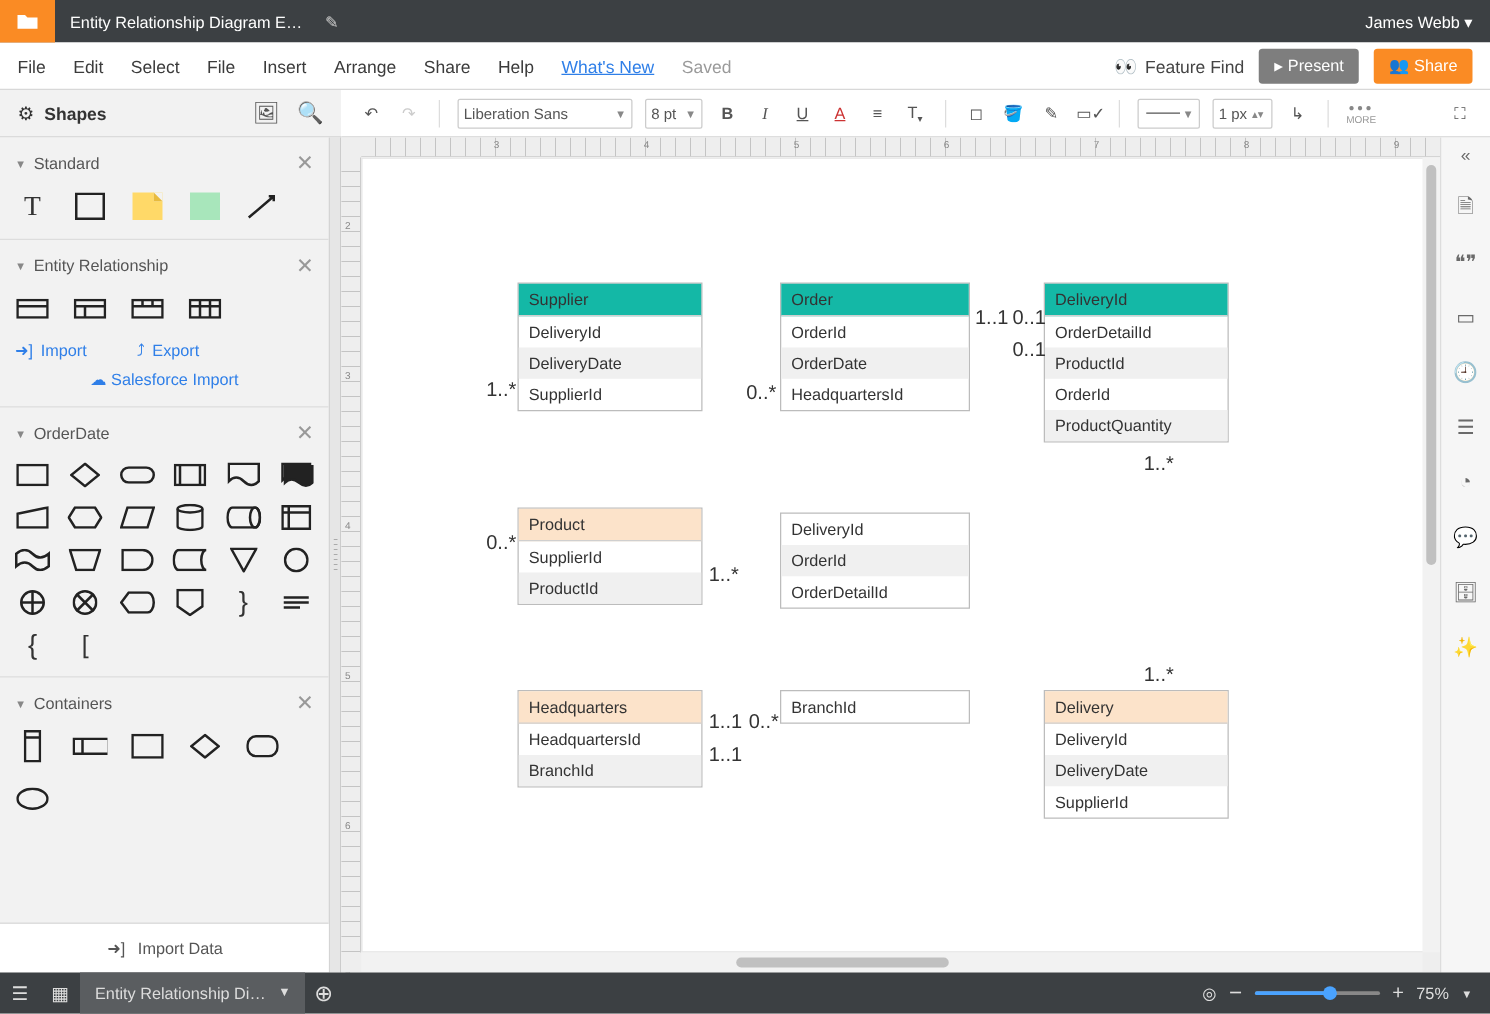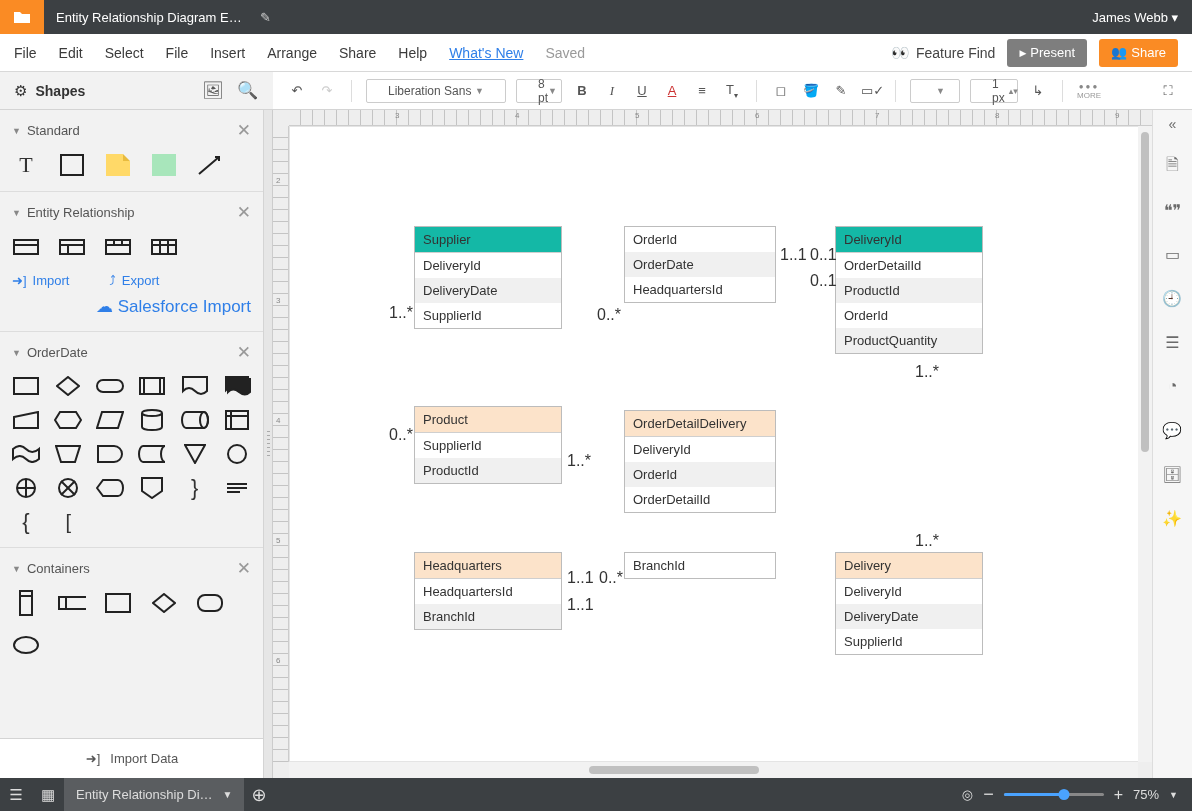--- a/index.html
+++ b/index.html
@@ -18,42 +18,42 @@
 .ff{display:flex;align-items:center;gap:6px;color:#444}
 .btn{height:28px;border-radius:3px;display:flex;align-items:center;padding:0 12px;font-size:13px;color:#fff;cursor:pointer}
 .btn.present{background:#7e7e7e}
 .btn.share{background:#fa8b24}
 .btn .tri{font-size:9px;margin-right:4px}
 .shapesbar{height:38px;background:#f2f2f2;border-bottom:1px solid #d4d4d4;display:flex;align-items:center;padding:0 14px;font-size:14px;color:#333}
 .shapesbar .gear{margin-right:8px;font-size:15px}
 .shapesbar-right{margin-left:auto;display:flex;align-items:center;gap:14px;color:#555}
 .toolbar{position:absolute;left:273px;right:0;top:72px;height:38px;background:#fff;border-bottom:1px solid #d4d4d4;display:flex;align-items:center;padding:0 14px;gap:10px;font-size:13px;color:#555}
 .tdiv{width:1px;height:22px;background:#ddd;margin:0 4px}
-.sel{height:24px;border:1px solid #ccc;background:#fff;display:flex;align-items:center;padding:0 21px;font-size:12px;color:#555;border-radius:2px}
+.sel{height:24px;border:1px solid #ccc;background:#fff;display:flex;align-items:center;padding:0 4px;font-size:12px;color:#555;border-radius:2px}
 .sel .dd{margin-left:auto;font-size:9px;color:#888}
 .font-sel{width:140px}
 .size-sel{width:46px}
 .tbtn{width:20px;text-align:center;cursor:pointer;color:#555}
 .more{font-size:8px;color:#888;letter-spacing:2px;text-align:center}
 .more-lbl{font-size:8px;color:#999}
 .fullscreen{margin-left:auto}
 .left-panel{position:absolute;left:0;top:110px;width:264px;bottom:33px;background:#f2f2f2;border-right:1px solid #d4d4d4;overflow:hidden}
 .cat{border-bottom:1px solid #ddd;padding:10px 12px 14px}
 .cat-head{display:flex;align-items:center;font-size:13px;color:#555;margin-bottom:12px}
 .cat-head .tri{font-size:9px;margin-right:6px;color:#888}
 .cat-head .x{margin-left:auto;color:#999;font-size:17px;cursor:pointer}
 .shape-row{display:flex;gap:18px;align-items:center;flex-wrap:wrap}
 .sglyph{width:28px;height:24px;display:flex;align-items:center;justify-content:center;cursor:pointer}
 .sglyph svg{stroke:#222;stroke-width:2;fill:none}
 .yellow-note{width:24px;height:22px;background:#ffd968;position:relative}
 .yellow-note::after{content:'';position:absolute;right:0;top:0;border-left:7px solid #e8bb3e;border-top:7px solid #f2f2f2}
 .green-rect{width:24px;height:22px;background:#a8e6bb}
 .er-link{display:flex;gap:40px;margin-top:14px;font-size:13px;color:#2f7fe8}
 .er-link div{display:flex;align-items:center;gap:6px;cursor:pointer}
-.sf-link{text-align:right;font-size:17px;color:#2f7fe8;margin-top:8px;cursor:pointer}
+.sf-link{text-align:center;font-size:13px;color:#2f7fe8;margin-top:8px;cursor:pointer}
 .fc-grid{display:grid;grid-template-columns:repeat(6,1fr);gap:12px 14px}
 .fc-grid .sglyph{width:28px;height:22px}
 .import-data{position:absolute;left:0;bottom:0;width:264px;height:40px;background:#fff;border-top:1px solid #d4d4d4;display:flex;align-items:center;justify-content:center;gap:10px;font-size:13px;color:#555;cursor:pointer}
 .left-splitter{position:absolute;left:264px;top:110px;width:9px;bottom:33px;background:#e6e6e6;border-right:1px solid #ccc;display:flex;align-items:center;justify-content:center}
 .left-splitter::after{content:'';width:3px;height:26px;background:repeating-linear-gradient(#aaa,#aaa 1px,transparent 1px,transparent 4px)}
 .canvas-wrap{position:absolute;left:273px;right:40px;top:110px;bottom:33px;background:#eee;overflow:hidden}
 .ruler-h{position:absolute;left:16px;right:0;top:0;height:16px;background:#eee;border-bottom:1px solid #ccc;font-size:8px;color:#888}
 .ruler-h::before{content:'';position:absolute;inset:0;background:repeating-linear-gradient(90deg,transparent,transparent 11px,#c4c4c4 11px,#c4c4c4 12px)}
 .ruler-h span{position:absolute;top:1px}
 .ruler-v{position:absolute;left:0;top:16px;bottom:16px;width:16px;background:#eee;border-right:1px solid #ccc;font-size:8px;color:#888}
@@ -481,38 +481,38 @@
       <path d="M273 476 h30 v-280 h32"></path>
     </svg>
 
     <div class="ent orange" style="left:125px;top:100px;width:148px">
       <div class="eh">Supplier</div>
       <div class="er">DeliveryId</div>
       <div class="er alt">DeliveryDate</div>
       <div class="er">SupplierId</div>
     </div>
     <div class="ent orange" style="left:335px;top:100px;width:152px">
+      <div class="eh">Order</div>
       <div class="er">OrderId</div>
       <div class="er alt">OrderDate</div>
       <div class="er">HeadquartersId</div>
     </div>
     <div class="ent orange" style="left:546px;top:100px;width:148px">
       <div class="eh">DeliveryId</div>
       <div class="er">OrderDetailId</div>
       <div class="er alt">ProductId</div>
       <div class="er">OrderId</div>
       <div class="er alt">ProductQuantity</div>
     </div>
     <div class="ent pale" style="left:125px;top:280px;width:148px">
       <div class="eh">Product</div>
       <div class="er">SupplierId</div>
       <div class="er alt">ProductId</div>
     </div>
     <div class="ent pale" style="left:335px;top:284px;width:152px">
-      <div class="eh">OrderDetailDelivery</div>
       <div class="er">DeliveryId</div>
       <div class="er alt">OrderId</div>
       <div class="er">OrderDetailId</div>
     </div>
     <div class="ent pale" style="left:125px;top:426px;width:148px">
       <div class="eh">Headquarters</div>
       <div class="er">HeadquartersId</div>
       <div class="er alt">BranchId</div>
     </div>
     <div class="ent pale" style="left:335px;top:426px;width:152px">

